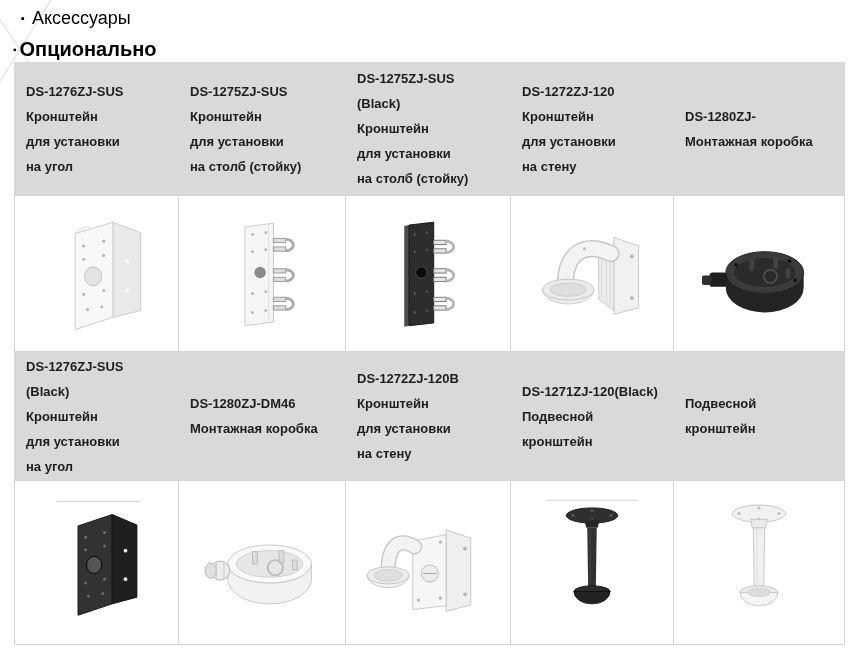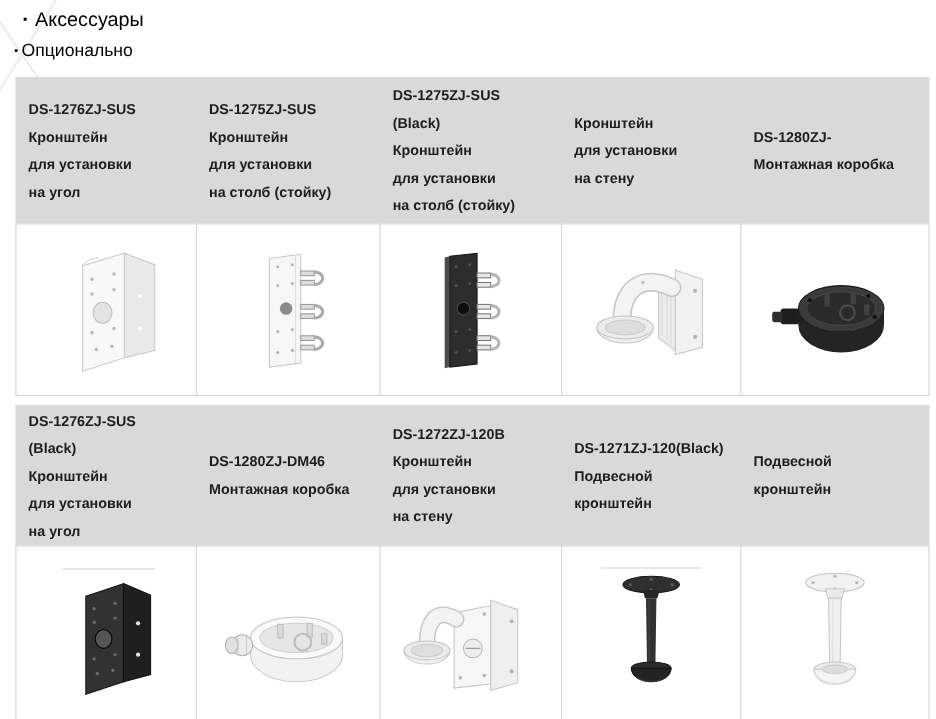--- a/index.html
+++ b/index.html
@@ -11,25 +11,25 @@
   .wm{position:absolute;height:2px;background:#ececec;z-index:0;}
   .wm1{left:-32px;top:42px;width:112px;transform:rotate(-58deg);}
   .wm2{left:-36px;top:58px;width:125px;transform:rotate(56deg);}
 
   .hline{position:absolute;display:flex;align-items:center;color:#000;z-index:2;}
   .hline-1{left:21px;top:8px;}
   .hline-1 .bullet{font-size:11px;margin-right:7px;line-height:1;}
   .hline-1 .htext{font-size:18px;font-weight:normal;}
   .hline-2{left:13px;top:38px;}
   .hline-2 .bullet{font-size:10px;margin-right:3px;line-height:1;}
-  .hline-2 .htext{font-size:16px;font-weight:normal;}
+  .hline-2 .htext{font-size:20px;font-weight:bold;}
 
   .acc-table{position:absolute;left:14px;top:62px;width:831px;z-index:1;}
   .trow,.irow{display:grid;grid-template-columns:164px 167px 165px 163px 172px;}
-  .trow{background:var(--band-bg,#d9d9d9);margin-top:8px;}
+  .trow{background:var(--band-bg,#d9d9d9);}
   .trow1{height:133px;}
   .trow2{height:128px;}
   .tcell{display:flex;flex-direction:column;justify-content:center;
          padding-left:12px;box-sizing:border-box;overflow:hidden;}
   .tline{font-weight:bold;font-size:13px;line-height:25px;
          color:var(--text-color,#1d1d1d);white-space:nowrap;}
   .irow1{height:157px;}
   .irow2{height:165px;}
   .icell{background:#fff;box-sizing:border-box;
          border:1px solid var(--cell-border,#d4d4d4);border-right:none;
@@ -68,20 +68,21 @@
       <div class="tline">на столб (стойку)</div>
     </div>
     <div class="tcell">
       <div class="tline">DS-1275ZJ-SUS</div>
       <div class="tline">(Black)</div>
       <div class="tline">Кронштейн</div>
       <div class="tline">для установки</div>
       <div class="tline">на столб (стойку)</div>
     </div>
     <div class="tcell">
+      <div class="tline">DS-1272ZJ-120</div>
       <div class="tline">Кронштейн</div>
       <div class="tline">для установки</div>
       <div class="tline">на стену</div>
     </div>
     <div class="tcell">
       <div class="tline">DS-1280ZJ-</div>
       <div class="tline">Монтажная коробка</div>
     </div>
   </div>
 

